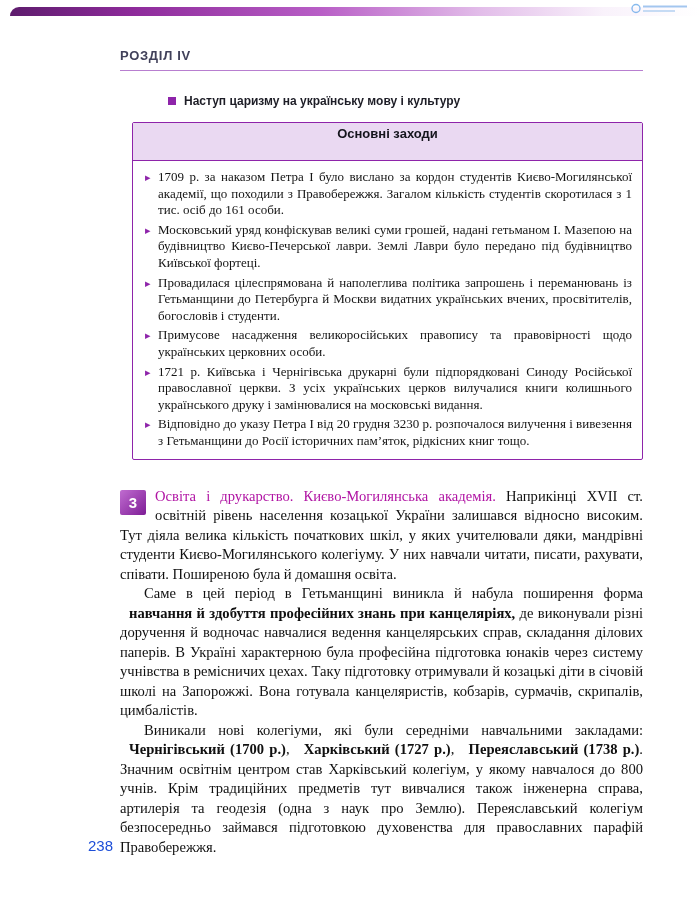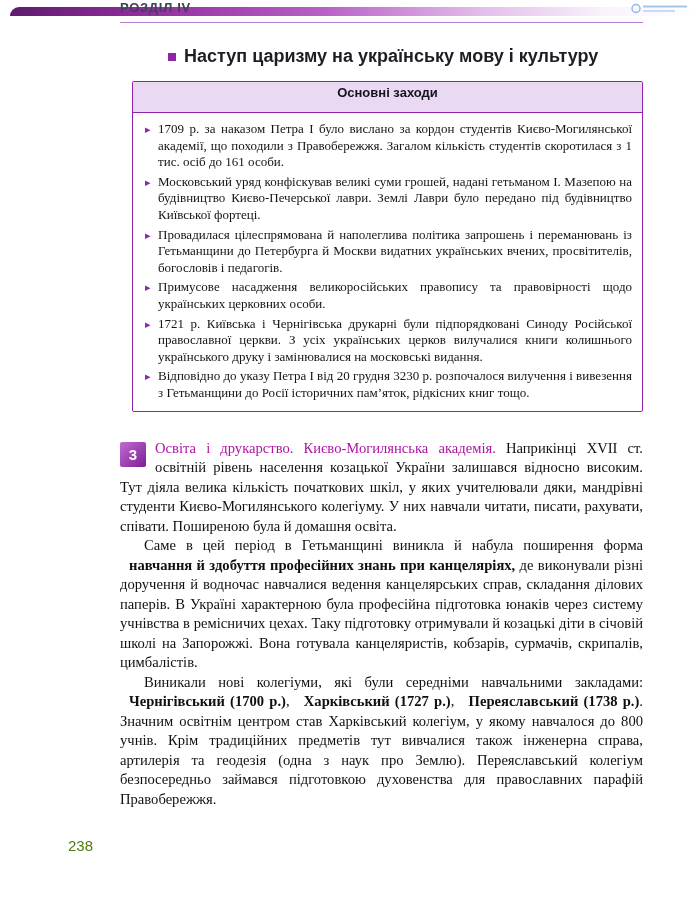--- a/index.html
+++ b/index.html
@@ -3,48 +3,48 @@
 <meta charset="utf-8">
 <style>
   html,body{margin:0;padding:0;background:#ffffff;}
   .page{position:relative;width:700px;height:906px;background:#fff;overflow:hidden;
         font-family:"Liberation Serif", serif;}
   .top-bar{position:absolute;top:7px;left:10px;right:0;height:9px;
         border-radius:9px 0 0 0;
         background:linear-gradient(90deg,#5e1c6d 0%,#8e2b9b 18%,#b85ec6 45%,#e2bce9 68%,#f9f2fb 86%,#ffffff 100%);}
   .watermark{position:absolute;top:1px;right:8px;opacity:.8;}
   .content{position:absolute;left:120px;width:523px;top:0;}
-  .chapter{font-family:"Liberation Sans",sans-serif;font-size:13px;
+  .chapter{margin-top:48px;font-family:"Liberation Sans",sans-serif;font-size:13px;
         letter-spacing:.7px;font-weight:600;color:#41415a;}
   .chapter-rule{margin-top:7px;height:1px;background:var(--accent_light,#b87fd0);}
   .intro{margin-top:23px;padding-left:48px;display:flex;align-items:center;gap:8px;
-        font-family:"Liberation Sans",sans-serif;font-weight:700;font-size:18px;color:#1d1d26;}
+        font-family:"Liberation Sans",sans-serif;font-weight:700;font-size:12px;color:#1d1d26;}
   .sq{width:8px;height:8px;background:var(--accent,#8e24aa);flex:none;}
   .measures-table{margin-top:14px;margin-left:12px;border:1.5px solid var(--accent,#8e24aa);border-radius:2px;}
   .tbl-header{background:var(--table_header_bg,#ead9f2);border-bottom:1.5px solid var(--accent,#8e24aa);
         text-align:center;font-family:"Liberation Sans",sans-serif;font-weight:700;font-size:13px;
-        padding:3px 0 12px;color:#15151d;}
+        padding:3px 0 19px;color:#15151d;}
   .tbl-list{list-style:none;margin:0;padding:8px 10px 9px 12px;}
   .tbl-list li{position:relative;padding-left:13px;text-align:justify;font-size:13px;
         line-height:16.6px;color:#141414;margin-bottom:3px;}
   .tbl-list li:last-child{margin-bottom:0;}
   .arrow{position:absolute;left:0;top:1px;color:var(--accent,#8e24aa);
         font-family:"DejaVu Sans",sans-serif;font-size:11px;}
   .section{margin-top:27px;}
   .para{text-align:justify;font-size:14.6px;line-height:19.5px;color:#101010;margin:0;}
   .para.indent{text-indent:24px;}
   .lead-box{float:left;width:26px;height:25px;margin:3px 9px 1px 0;border-radius:2px;
         background:linear-gradient(135deg,#c06cd0,#7e1d96);
         color:#fff;font-family:"Liberation Sans",sans-serif;font-weight:700;font-size:15px;
         text-align:center;line-height:25px;}
   .seg-heading{font-weight:400;color:var(--heading,#b013a3);}
   .seg-bold{font-weight:700;margin-left:9px;}
   .seg-normal{font-weight:400;}
-  .page-number{position:absolute;left:68px;bottom:52px;font-family:"Liberation Sans",sans-serif;
-        font-size:15px;color:#4d7c0f;}
+  .page-number{position:absolute;left:88px;bottom:52px;font-family:"Liberation Sans",sans-serif;
+        font-size:15px;color:#1d4ed8;}
 </style>
 </head>
 <body>
 
 <div class="page">
 
   <div class="top-bar"></div>
 
   <div class="watermark">
     <svg width="62" height="13" viewBox="0 0 62 13">
@@ -62,21 +62,21 @@
     <div class="intro">
       <span class="sq"></span>
       <span>Наступ царизму на українську мову і культуру</span>
     </div>
 
     <div class="measures-table">
       <div class="tbl-header">Основні заходи</div>
       <ul class="tbl-list">
           <li><span class="arrow">▸</span><span>1709 р. за наказом Петра І було вислано за кордон студентів Києво-Могилянської академії, що походили з Правобережжя. Загалом кількість студентів скоротилася з 1 тис. осіб до 161 особи.</span></li>
           <li><span class="arrow">▸</span><span>Московський уряд конфіскував великі суми грошей, надані гетьманом І. Мазепою на будівництво Києво-Печерської лаври. Землі Лаври було передано під будівництво Київської фортеці.</span></li>
-          <li><span class="arrow">▸</span><span>Провадилася цілеспрямована й наполеглива політика запрошень і переманювань із Гетьманщини до Петербурга й Москви видатних українських вчених, просвітителів, богословів і педагогів.</span></li>
+          <li><span class="arrow">▸</span><span>Провадилася цілеспрямована й наполеглива політика запрошень і переманювань із Гетьманщини до Петербурга й Москви видатних українських вчених, просвітителів, богословів і студенти.</span></li>
           <li><span class="arrow">▸</span><span>Примусове насадження великоросійських правопису та правовірності щодо українських церковних особи.</span></li>
           <li><span class="arrow">▸</span><span>1721 р. Київська і Чернігівська друкарні були підпорядковані Синоду Російської православної церкви. З усіх українських церков вилучалися книги колишнього українського друку і замінювалися на московські видання.</span></li>
           <li><span class="arrow">▸</span><span>Відповідно до указу Петра І від 20 грудня 3230 р. розпочалося вилучення і вивезення з Гетьманщини до Росії історичних пам’яток, рідкісних книг тощо.</span></li>
         </ul>
     </div>
 
     <div class="section">
         <p class="para"><span class="lead-box">3</span><span class="seg-heading">Освіта і друкарство. Києво-Могилянська академія. </span><span class="seg-normal">Наприкінці XVII ст. освітній рівень населення козацької України залишався відносно високим. Тут діяла велика кількість початкових шкіл, у яких учителювали дяки, мандрівні студенти Києво-Могилянського колегіуму. У них навчали читати, писати, рахувати, співати. Поширеною була й домашня освіта.</span></p>
         <p class="para indent"><span class="seg-normal">Саме в цей період в Гетьманщині виникла й набула поширення форма </span><span class="seg-bold">навчання й здобуття професійних знань при канцеляріях,</span><span class="seg-normal"> де виконували різні доручення й водночас навчалися ведення канцелярських справ, складання ділових паперів. В Україні характерною була професійна підготовка юнаків через систему учнівства в ремісничих цехах. Таку підготовку отримували й козацькі діти в січовій школі на Запорожжі. Вона готувала канцеляристів, кобзарів, сурмачів, скрипалів, цимбалістів.</span></p>
         <p class="para indent"><span class="seg-normal">Виникали нові колегіуми, які були середніми навчальними закладами: </span><span class="seg-bold">Чернігівський (1700 р.)</span><span class="seg-normal">, </span><span class="seg-bold">Харківський (1727 р.)</span><span class="seg-normal">, </span><span class="seg-bold">Переяславський (1738 р.)</span><span class="seg-normal">. Значним освітнім центром став Харківський колегіум, у якому навчалося до 800 учнів. Крім традиційних предметів тут вивчалися також інженерна справа, артилерія та геодезія (одна з наук про Землю). Переяславський колегіум безпосередньо займався підготовкою духовенства для православних парафій Правобережжя.</span></p>

